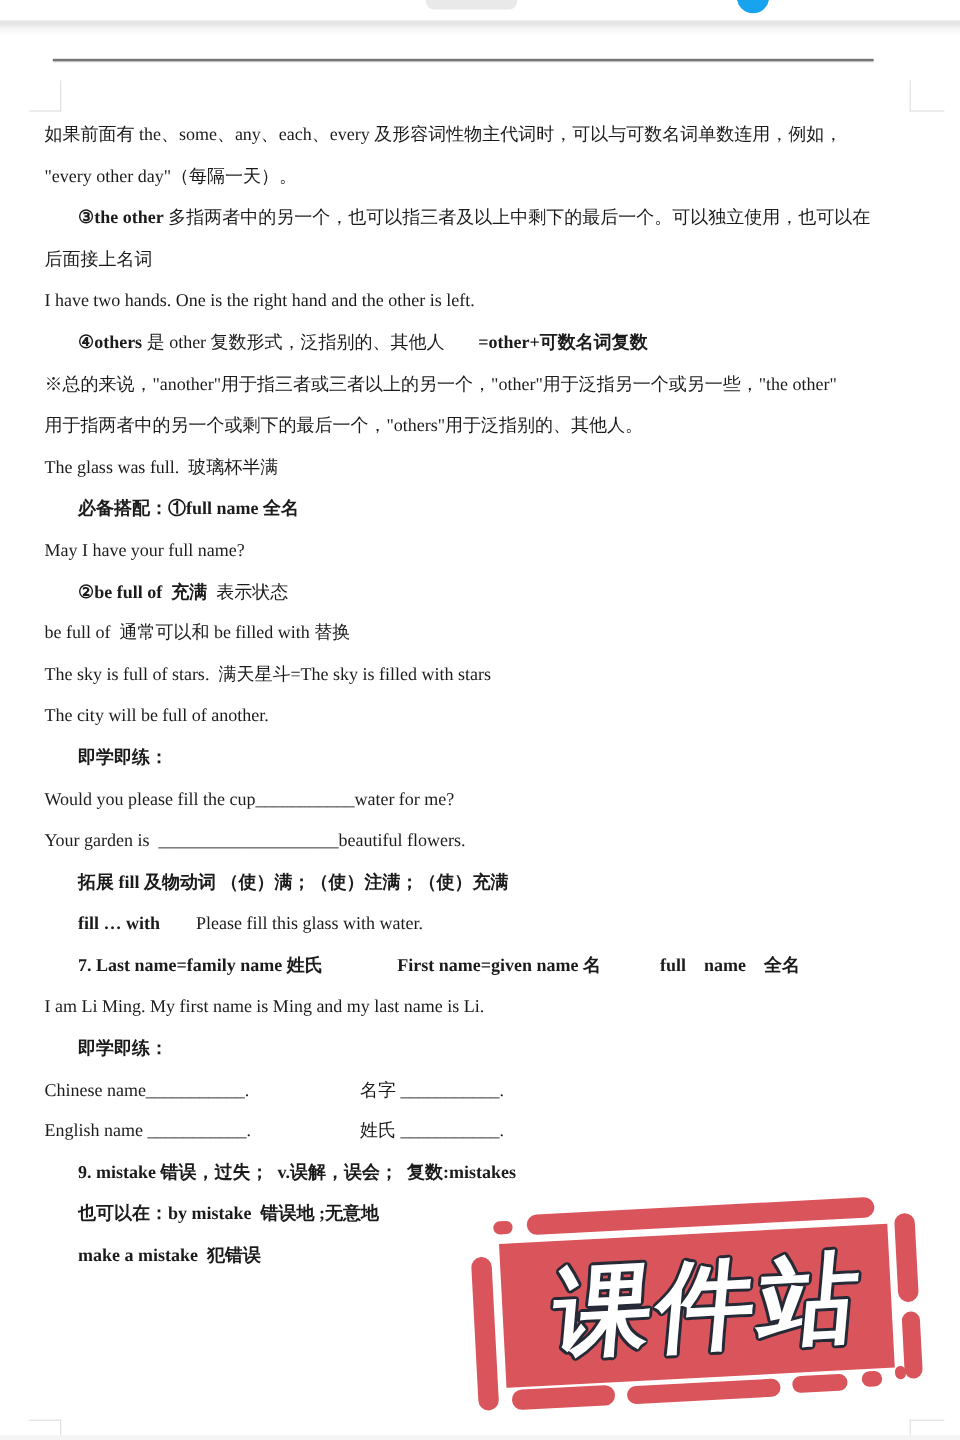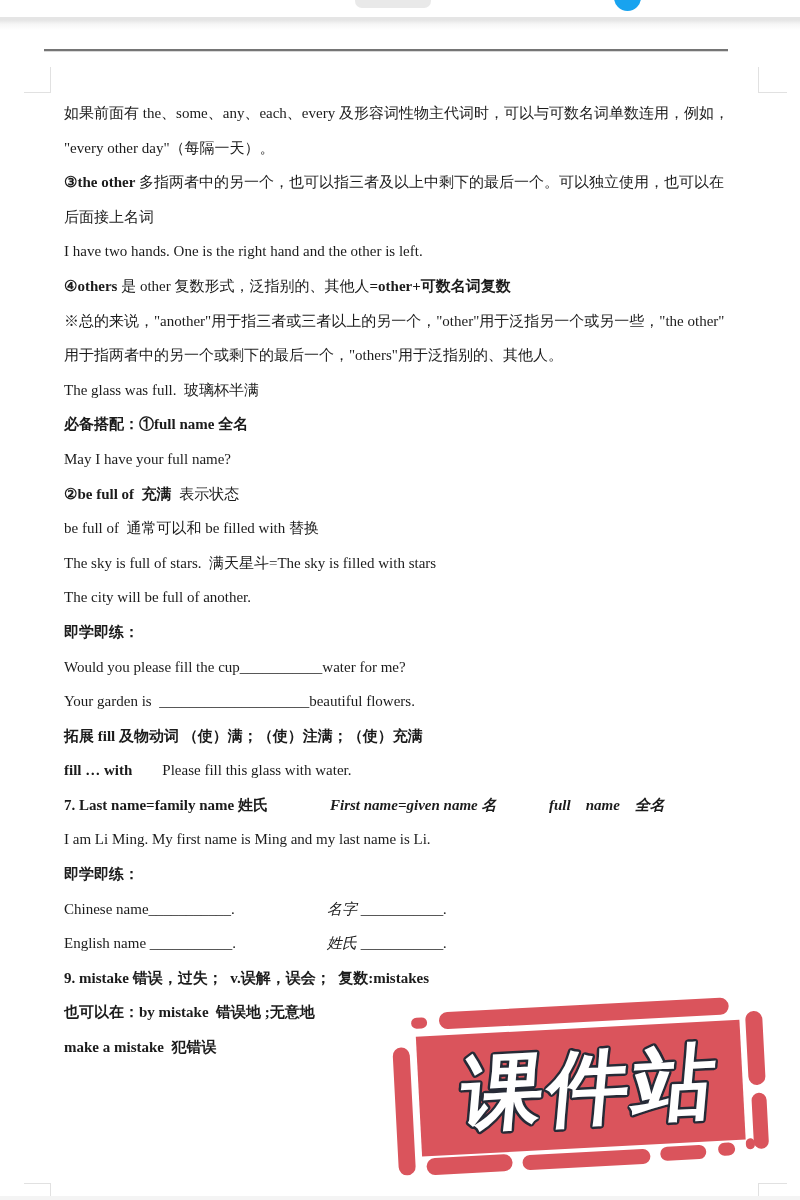--- a/index.html
+++ b/index.html
@@ -22,25 +22,25 @@
   .m-tl-v{left:50px;top:67px;width:1px;height:26px;}
   .m-tl-h{left:24px;top:92px;width:27px;height:1px;}
   .m-tr-v{left:758px;top:67px;width:1px;height:26px;}
   .m-tr-h{left:758px;top:92px;width:29px;height:1px;}
   .m-bl-v{left:50px;top:1183px;width:1px;height:17px;}
   .m-bl-h{left:24px;top:1183px;width:27px;height:1px;}
   .m-br-v{left:758px;top:1183px;width:1px;height:17px;}
   .m-br-h{left:758px;top:1183px;width:29px;height:1px;}
   .bottom-edge{position:absolute;left:0;top:1196px;width:800px;height:4px;background:#f4f4f4;}
   
-  .doc-text{position:absolute;left:64px;top:96px;width:715px;
+  .doc-text{position:absolute;left:37px;top:96px;width:715px;
     font-size:15px;color:#1b1b1b;}
   .line{height:34.6px;line-height:34.6px;white-space:pre;position:relative;}
-  .line .b{font-weight:bold;}
-  .line .abs{position:absolute;top:0;font-style:italic;}
+  .line .b{font-weight:bold;margin-left:28px;}
+  .line .abs{position:absolute;top:0;}
   
   .stamp{position:absolute;left:395px;top:1000px;width:378px;height:186px;
     transform:rotate(-3deg);z-index:5;}
   .s-body{position:absolute;left:24px;top:28px;width:324px;height:120px;
     background:var(--stamp-red,#da545c);display:flex;align-items:center;justify-content:center;}
   .s-st{position:absolute;background:var(--stamp-red,#da545c);border-radius:9px;}
   .st-top  {left:48px;top:5px;width:290px;height:17px;}
   .st-top2 {left:20px;top:9px;width:16px;height:11px;}
   .st-r1   {left:354px;top:20px;width:17px;height:74px;}
   .st-r2   {left:356px;top:102px;width:15px;height:56px;}

